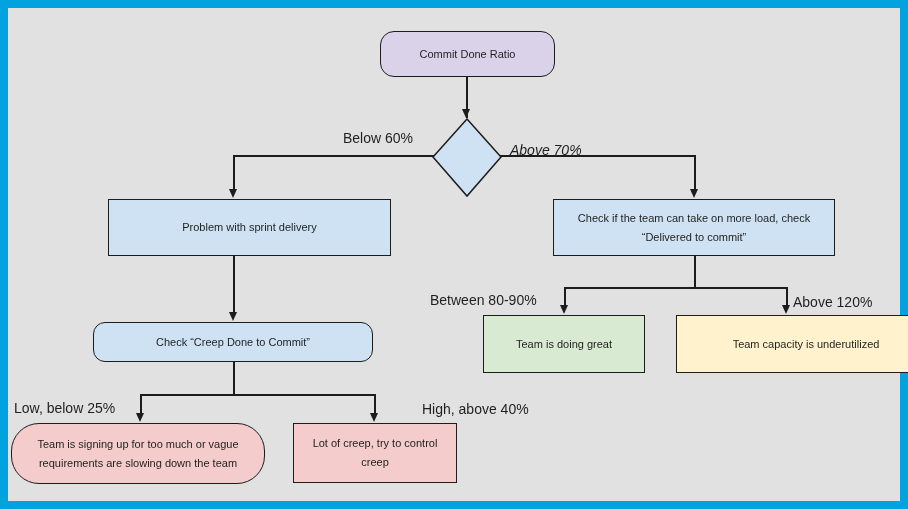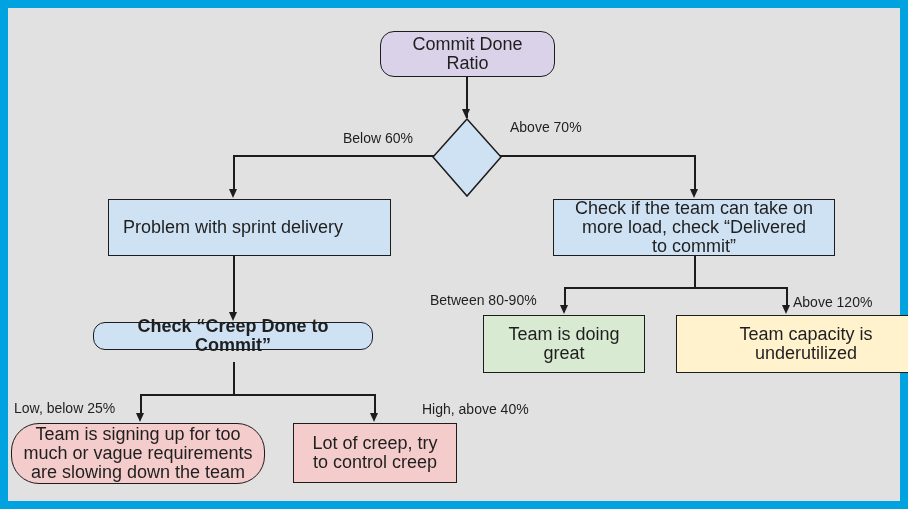--- a/index.html
+++ b/index.html
@@ -11,23 +11,23 @@
     font-family:"Liberation Sans","DejaVu Sans",sans-serif;
     overflow:hidden;
   }
   .canvas{
     position:absolute;left:8px;top:8px;right:8px;bottom:8px;
     background:var(--canvas-bg,#E1E1E1);
   }
   .node{
     position:absolute;
     border:1.5px solid var(--shape-line,#1C1C1C);
-    display:flex;align-items:center;justify-content:flex-start;
+    display:flex;align-items:center;justify-content:center;
     text-align:center;
-    font-size:18px;line-height:19px;
+    font-size:11px;line-height:19px;
     color:var(--text,#1F1F1F);
     padding:2px 14px;
   }
   .fill-purple{background:var(--purple,#D9D2E9);}
   .fill-blue{background:var(--blue,#CFE2F3);}
   .fill-green{background:var(--green,#D9EAD3);}
   .fill-yellow{background:var(--yellow,#FFF2CC);}
   .fill-pink{background:var(--pink,#F4CCCC);}
   .rounded{border-radius:14px;}
   .rounded-sm{border-radius:12px;}
@@ -65,34 +65,34 @@
     </svg>
 
     <div class="line" style="left:225px;top:147px;width:201px;height:1.5px;"></div>
     <div class="line" style="left:225px;top:147px;width:1.5px;height:35px;"></div>
     <div class="arrow-down" style="left:221px;top:181px;"></div>
     <div class="edge-label" style="left:335px;top:121px;">Below 60%</div>
 
     <div class="line" style="left:492px;top:147px;width:195px;height:1.5px;"></div>
     <div class="line" style="left:686px;top:147px;width:1.5px;height:35px;"></div>
     <div class="arrow-down" style="left:682px;top:181px;"></div>
-    <div class="edge-label" style="left:502px;top:110px;">Above 70%</div>
+    <div class="edge-label" style="left:502px;top:133px;font-style:italic;">Above 70%</div>
 
     <div class="node fill-blue" style="left:84px;top:191px;width:283px;height:57px;margin-left:16px;">
       <span>Problem with sprint delivery</span>
     </div>
 
     <div class="node fill-blue" style="left:545px;top:191px;width:282px;height:57px;padding:13px 20px;">
       <span>Check if the team can take on more load, check “Delivered to commit”</span>
     </div>
 
     <div class="line" style="left:225px;top:248px;width:1.5px;height:57px;"></div>
     <div class="arrow-down" style="left:221px;top:304px;"></div>
 
-    <div class="node fill-blue rounded-sm" style="left:85px;top:314px;width:280px;height:28px;font-weight:bold;">
+    <div class="node fill-blue rounded-sm" style="left:85px;top:314px;width:280px;height:40px;">
       <span>Check “Creep Done to Commit”</span>
     </div>
 
     <div class="line" style="left:225px;top:354px;width:1.5px;height:32px;"></div>
     <div class="line" style="left:132px;top:386px;width:236px;height:1.5px;"></div>
     <div class="line" style="left:132px;top:386px;width:1.5px;height:20px;"></div>
     <div class="arrow-down" style="left:128px;top:405px;"></div>
     <div class="line" style="left:366px;top:386px;width:1.5px;height:20px;"></div>
     <div class="arrow-down" style="left:362px;top:405px;"></div>
     <div class="edge-label" style="left:6px;top:391px;">Low, below 25%</div>

